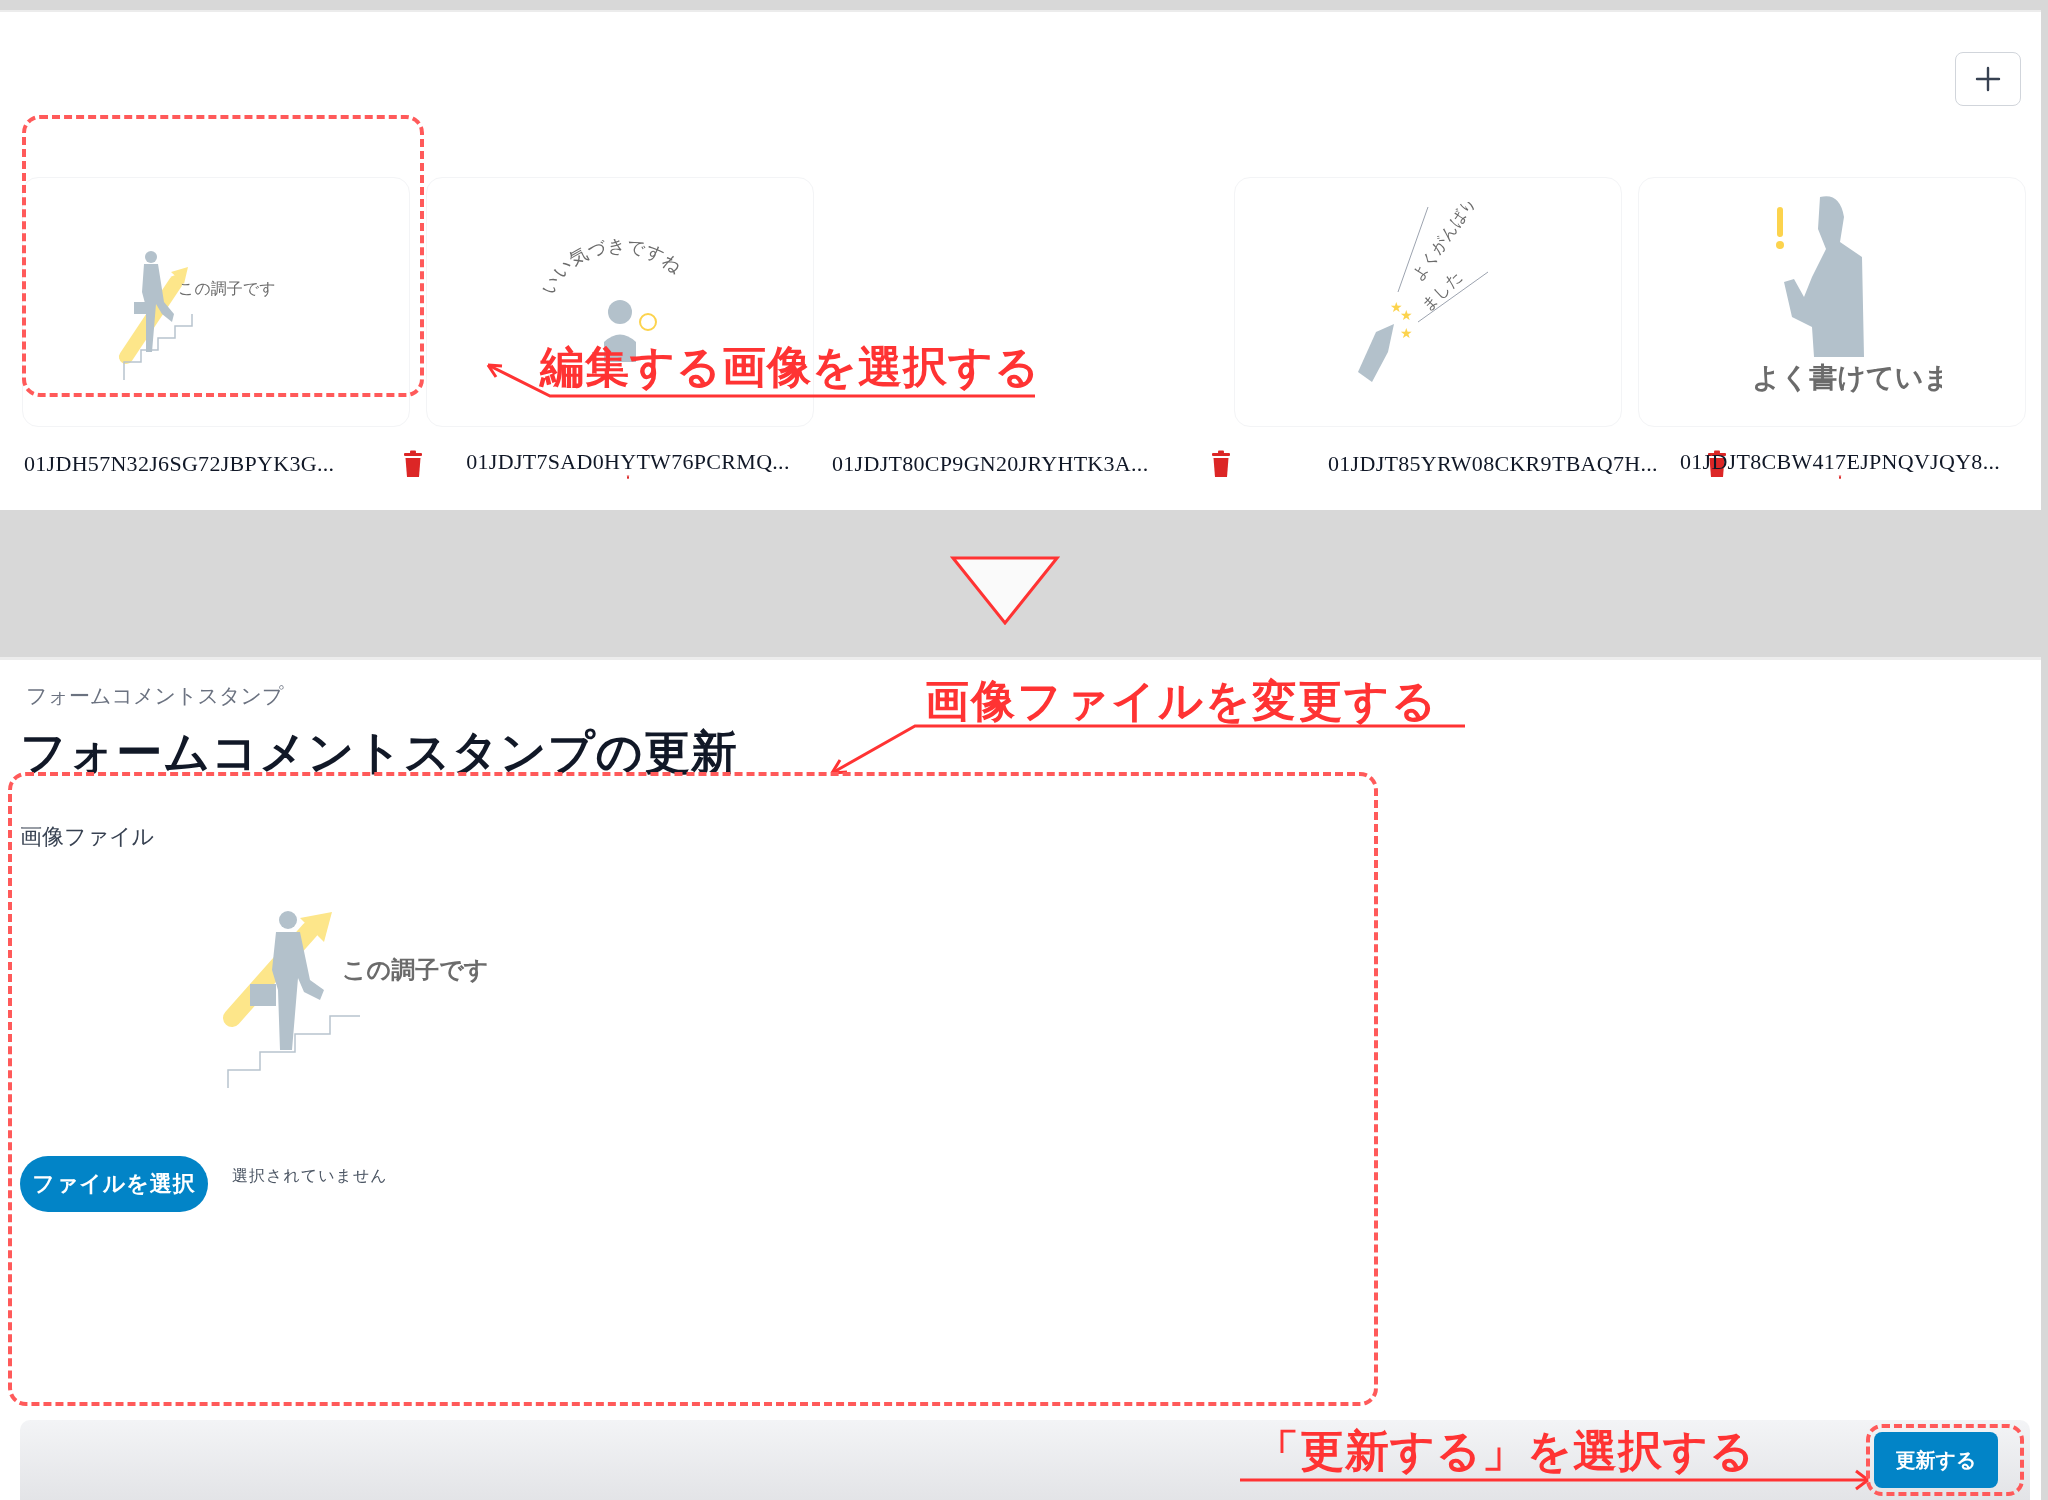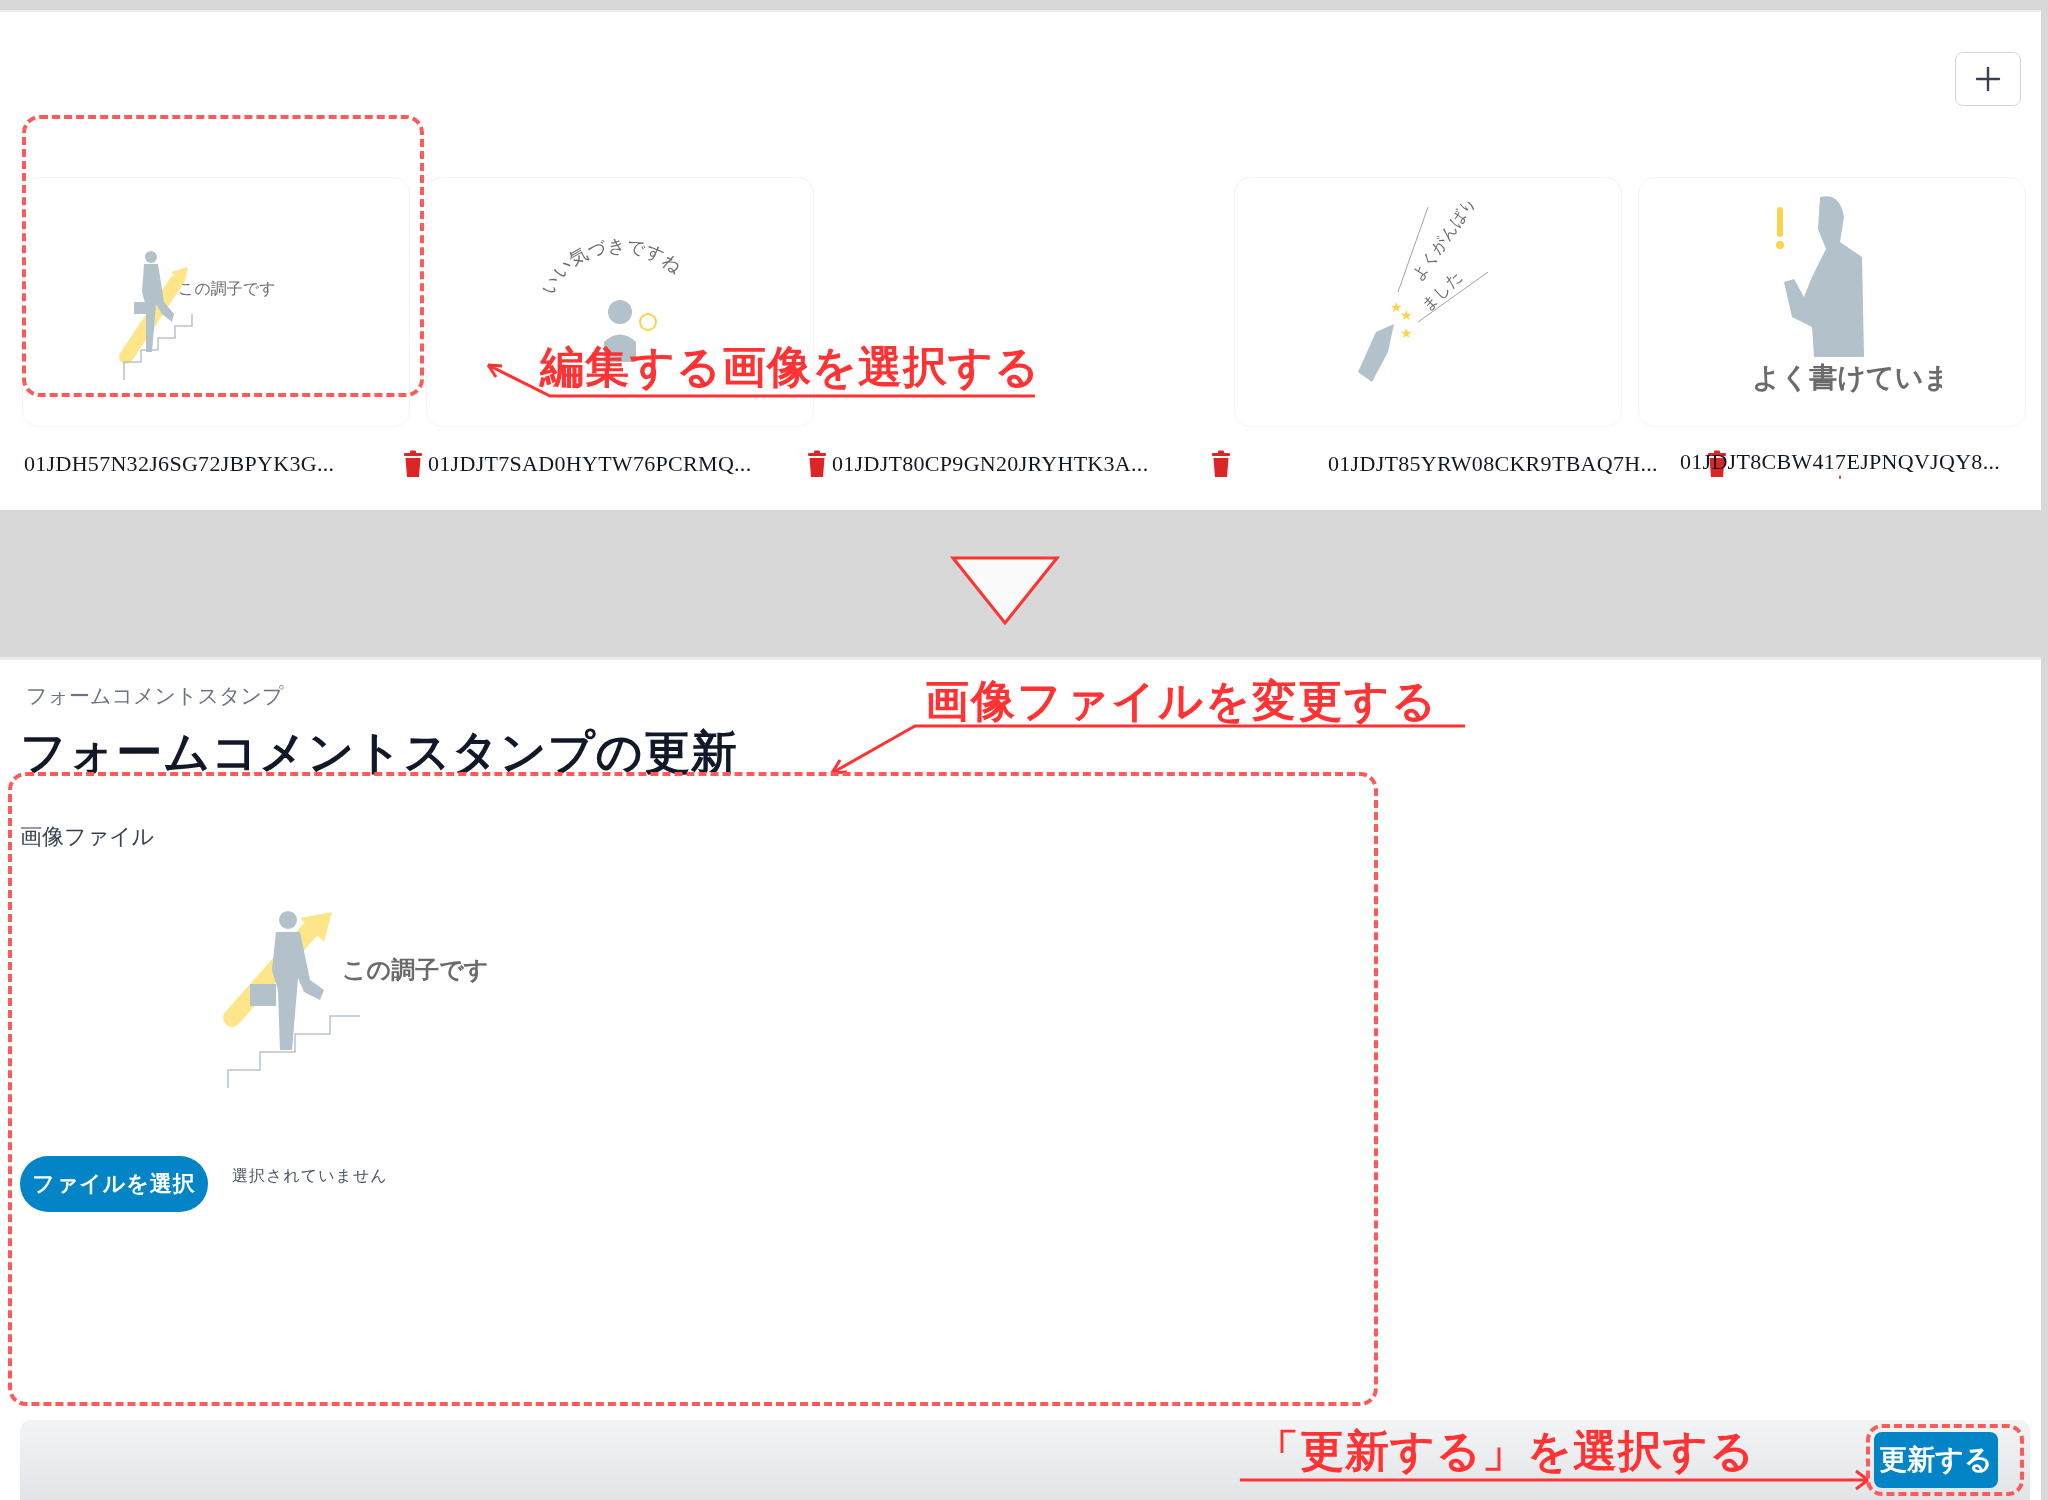--- a/index.html
+++ b/index.html
@@ -51,21 +51,21 @@
       display: flex; align-items: center; justify-content: center; cursor: pointer; letter-spacing: 1px;
     }
     .file-status { position: absolute; left: 232px; top: 1166px; font-size: 16px; color: #4b5563; letter-spacing: 1px; }
 
     .footer-bar {
       position: absolute; left: 20px; top: 1420px; width: 2010px; height: 80px;
       background: linear-gradient(#f3f4f6, #e3e4e7); border-radius: 10px 10px 0 0;
     }
     .submit-button {
       position: absolute; left: 1874px; top: 1432px; width: 124px; height: 56px;
-      background: #0284c7; color: #fff; border-radius: 8px; font-size: 28px; font-weight: bold;
+      background: #0284c7; color: #fff; border-radius: 8px; font-size: 20px; font-weight: bold;
       display: flex; align-items: center; justify-content: center; cursor: pointer;
     }
     .right-strip { position: absolute; left: 2041px; top: 0; width: 7px; height: 1500px; background: #d8d8d8; }
   </style>
 </head>
 <body>
 
 <div class="panel-top">
 
   <div class="add-button">
@@ -98,21 +98,21 @@
 
     <div class="stamp-card" style="left:404px;">
       <svg width="200" height="140" viewBox="0 0 200 140">
         <path id="arc2" d="M30 80 A70 60 0 0 1 170 80" fill="none"></path>
         <text font-size="18" fill="#6b6b6b" font-family="DejaVu Sans, sans-serif"><textPath href="#arc2" startOffset="8%">いい気づきですね</textPath></text>
         <circle cx="100" cy="80" r="12" fill="#b3c1cb"></circle>
         <path d="M84 130 V110 Q100 95 116 110 V130 Z" fill="#b3c1cb"></path>
         <circle cx="128" cy="90" r="8" fill="none" stroke="#fcd34d" stroke-width="2"></circle>
       </svg>
     </div>
-    <div class="stamp-caption" style="left:406px;">
+    <div class="stamp-caption" style="left:406px;flex-direction:column;">
       <span class="stamp-id">01JDJT7SAD0HYTW76PCRMQ...</span>
       <svg class="trash" viewBox="0 0 22 28">
           <rect x="2" y="3" width="18" height="3" rx="1" fill="#dc2626"></rect>
           <rect x="8" y="0.5" width="6" height="3" rx="1" fill="#dc2626"></rect>
           <path d="M3.5 8 H18.5 L17 27 H5 Z" fill="#dc2626"></path>
         </svg>
     </div>
 
     <div class="stamp-caption" style="left:810px;">
       <span class="stamp-id">01JDJT80CP9GN20JRYHTK3A...</span>

